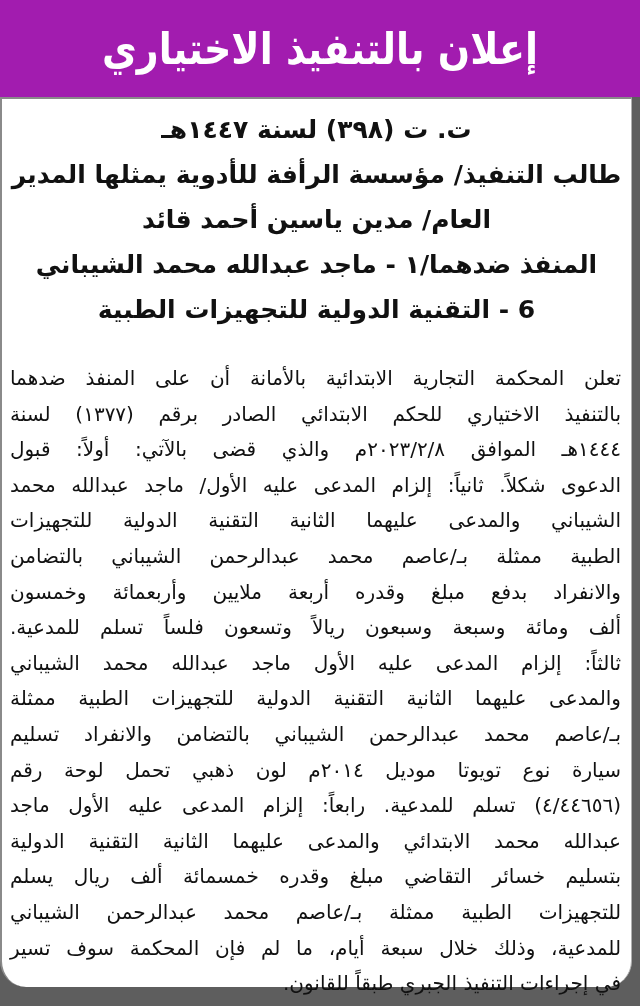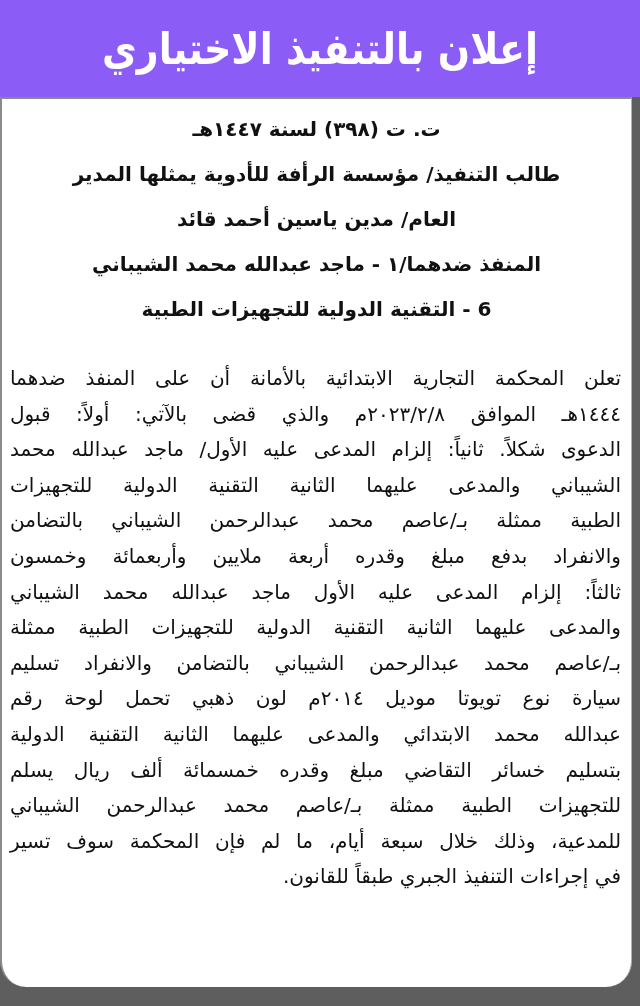--- a/index.html
+++ b/index.html
@@ -4,21 +4,21 @@
 <style>
   html, body { margin: 0; padding: 0; }
   body {
     width: 640px; height: 1006px; overflow: hidden;
     background: #5e5e5e;
     font-family: "DejaVu Sans", sans-serif;
     position: relative;
   }
   .header {
     position: absolute; left: 0; top: 0; width: 640px; height: 97px;
-    background: #8b5cf6; color: #fff;
+    background: #a21caf; color: #fff;
     display: flex; align-items: center; justify-content: center;
   }
   .header h1 {
     margin: 0; font-size: 38px; font-weight: bold; letter-spacing: -1px;
     font-family: "DejaVu Sans", sans-serif;
     transform: scaleY(1.15);
   }
   .card {
     position: absolute; left: 0; top: 97px; width: 632px; height: 890px;
     background: #fff;
@@ -27,21 +27,21 @@
     border-right: 1px solid #b0b0b0;
     border-bottom-left-radius: 26px;
     border-bottom-right-radius: 26px;
     box-sizing: border-box;
   }
   .heading-block {
     direction: rtl; text-align: center;
     padding-top: 8px;
   }
   .heading-line {
-    font-weight: bold; font-size: 20px; line-height: 45px;
+    font-weight: bold; font-size: 25px; line-height: 45px;
     color: #111; white-space: nowrap;
     letter-spacing: -0.5px;
   }
   .body-text {
     direction: rtl; text-align: justify; text-align-last: right;
     position: absolute; left: 8px; right: 10px; top: 262px;
     font-size: 20px; line-height: 35.6px; color: #111;
   }
   .body-line {
     display: block; white-space: nowrap; text-align: justify;
@@ -60,28 +60,31 @@
   <div class="heading-block">
     <div class="heading-line">ت. ت (٣٩٨) لسنة ١٤٤٧هـ</div>
     <div class="heading-line">طالب التنفيذ/ مؤسسة الرأفة للأدوية يمثلها المدير</div>
     <div class="heading-line">العام/ مدين ياسين أحمد قائد</div>
     <div class="heading-line">المنفذ ضدهما/١ - ماجد عبدالله محمد الشيباني</div>
     <div class="heading-line">6 - التقنية الدولية للتجهيزات الطبية</div>
   </div>
 
   <div class="body-text">
     <span class="body-line">تعلن المحكمة التجارية الابتدائية بالأمانة أن على المنفذ ضدهما</span>
+    <span class="body-line">بالتنفيذ الاختياري للحكم الابتدائي الصادر برقم (١٣٧٧) لسنة</span>
     <span class="body-line">١٤٤٤هـ الموافق ٢٠٢٣/٢/٨م والذي قضى بالآتي: أولاً: قبول</span>
     <span class="body-line">الدعوى شكلاً. ثانياً: إلزام المدعى عليه الأول/ ماجد عبدالله محمد</span>
     <span class="body-line">الشيباني والمدعى عليهما الثانية التقنية الدولية للتجهيزات</span>
     <span class="body-line">الطبية ممثلة بـ/عاصم محمد عبدالرحمن الشيباني بالتضامن</span>
     <span class="body-line">والانفراد بدفع مبلغ وقدره أربعة ملايين وأربعمائة وخمسون</span>
+    <span class="body-line">ألف ومائة وسبعة وسبعون ريالاً وتسعون فلساً تسلم للمدعية.</span>
     <span class="body-line">ثالثاً: إلزام المدعى عليه الأول ماجد عبدالله محمد الشيباني</span>
     <span class="body-line">والمدعى عليهما الثانية التقنية الدولية للتجهيزات الطبية ممثلة</span>
     <span class="body-line">بـ/عاصم محمد عبدالرحمن الشيباني بالتضامن والانفراد تسليم</span>
     <span class="body-line">سيارة نوع تويوتا موديل ٢٠١٤م لون ذهبي تحمل لوحة رقم</span>
+    <span class="body-line">(٤/٤٤٦٥٦) تسلم للمدعية. رابعاً: إلزام المدعى عليه الأول ماجد</span>
     <span class="body-line">عبدالله محمد الابتدائي والمدعى عليهما الثانية التقنية الدولية</span>
     <span class="body-line">بتسليم خسائر التقاضي مبلغ وقدره خمسمائة ألف ريال يسلم</span>
     <span class="body-line">للتجهيزات الطبية ممثلة بـ/عاصم محمد عبدالرحمن الشيباني</span>
     <span class="body-line">للمدعية، وذلك خلال سبعة أيام، ما لم فإن المحكمة سوف تسير</span>
     <span class="body-line last">في إجراءات التنفيذ الجبري طبقاً للقانون.</span>
   </div>
 </div>
 
 </body></html>

